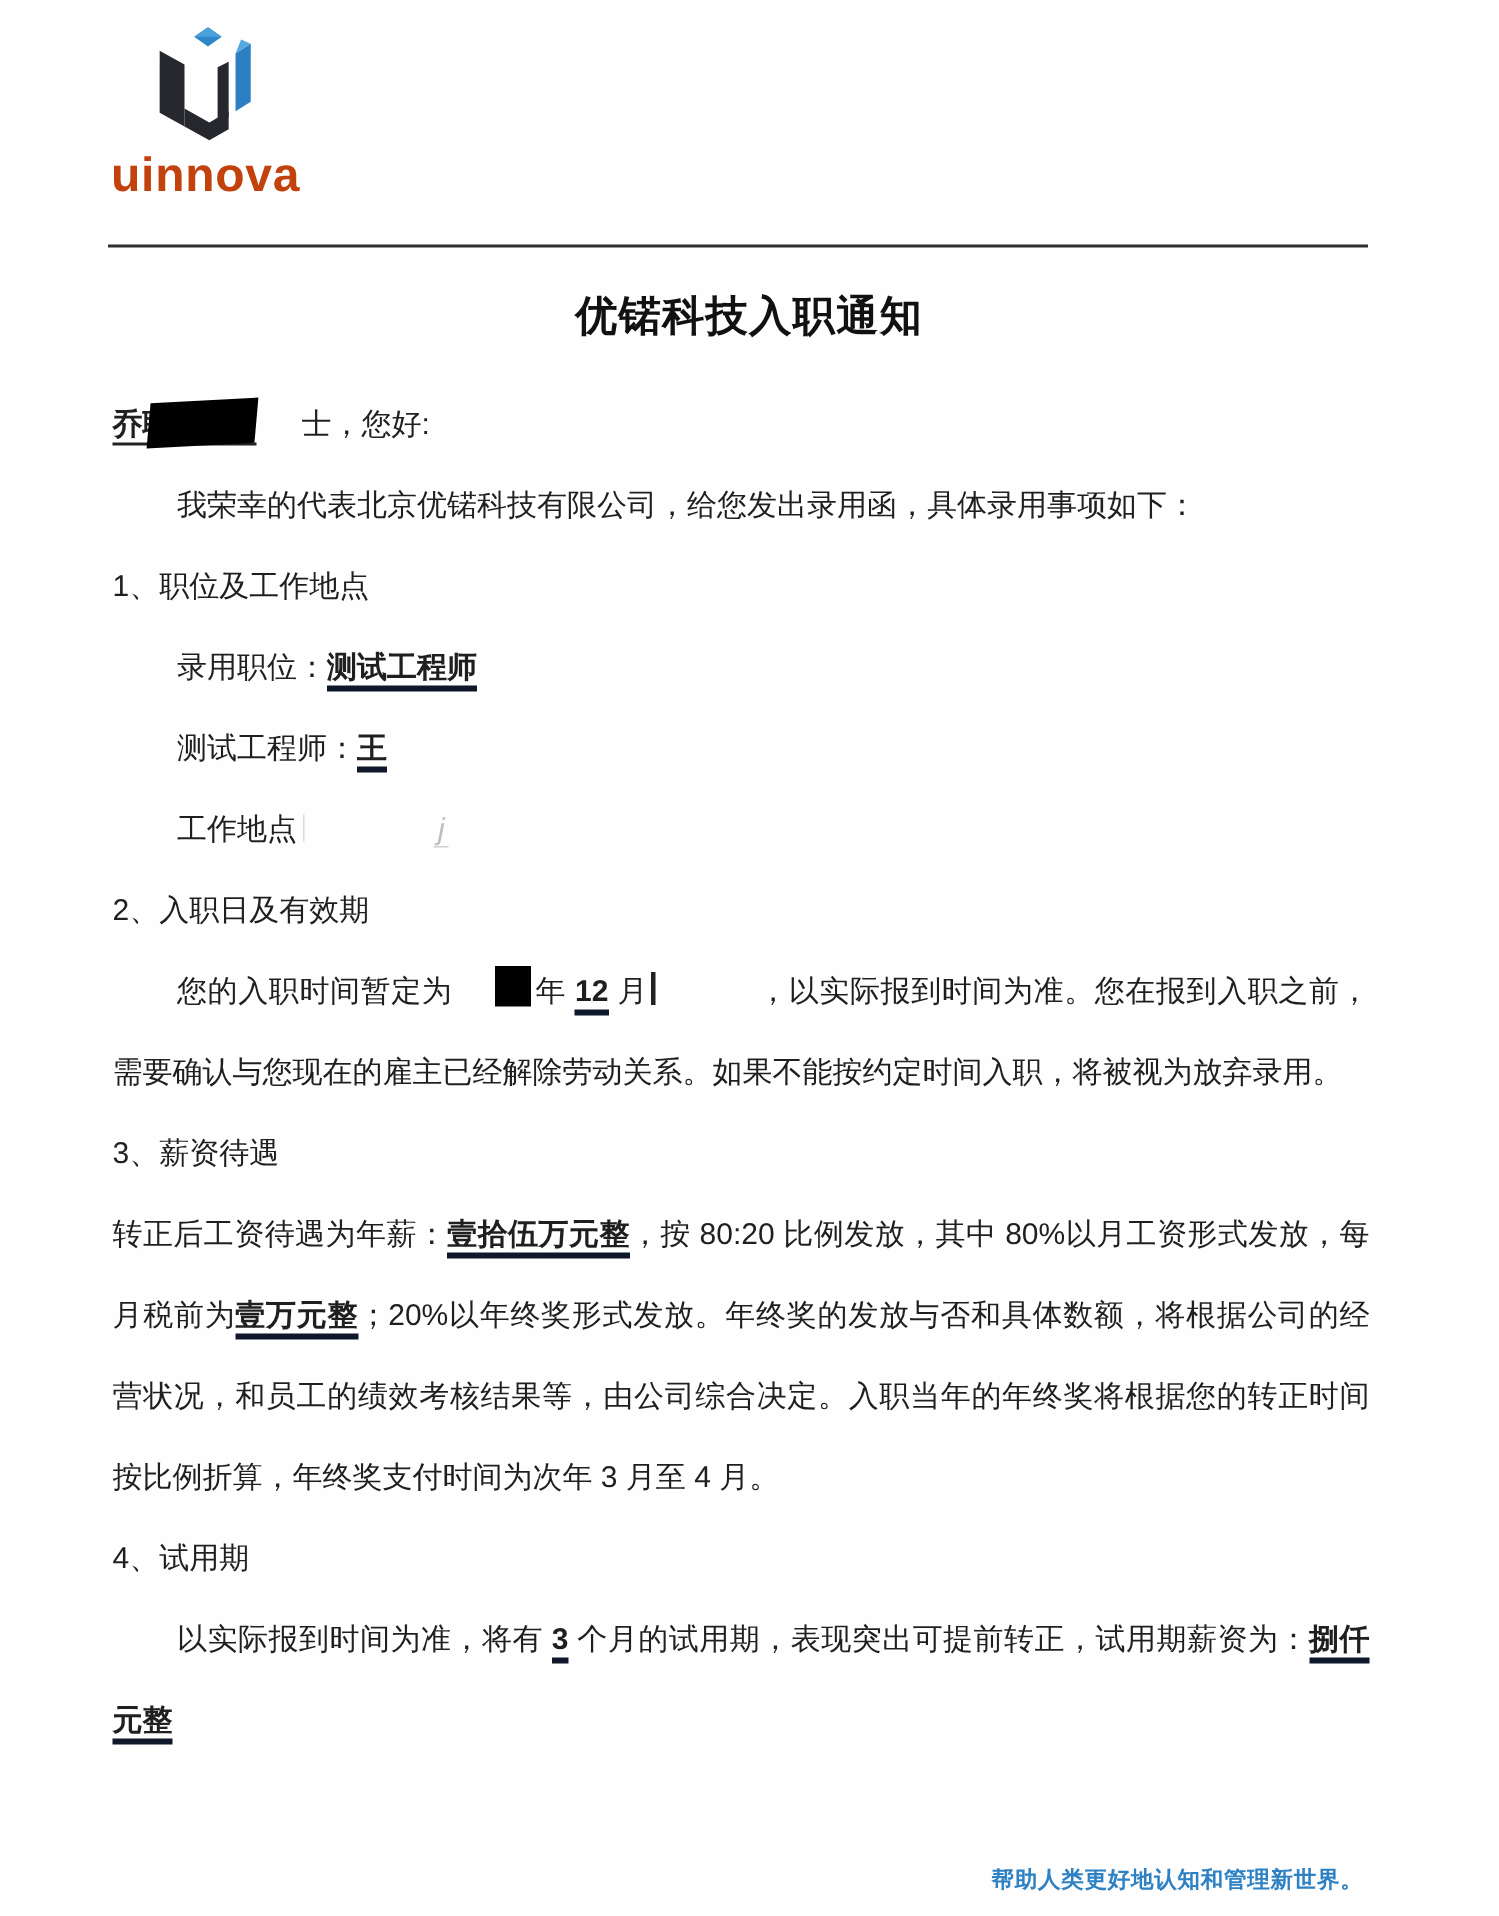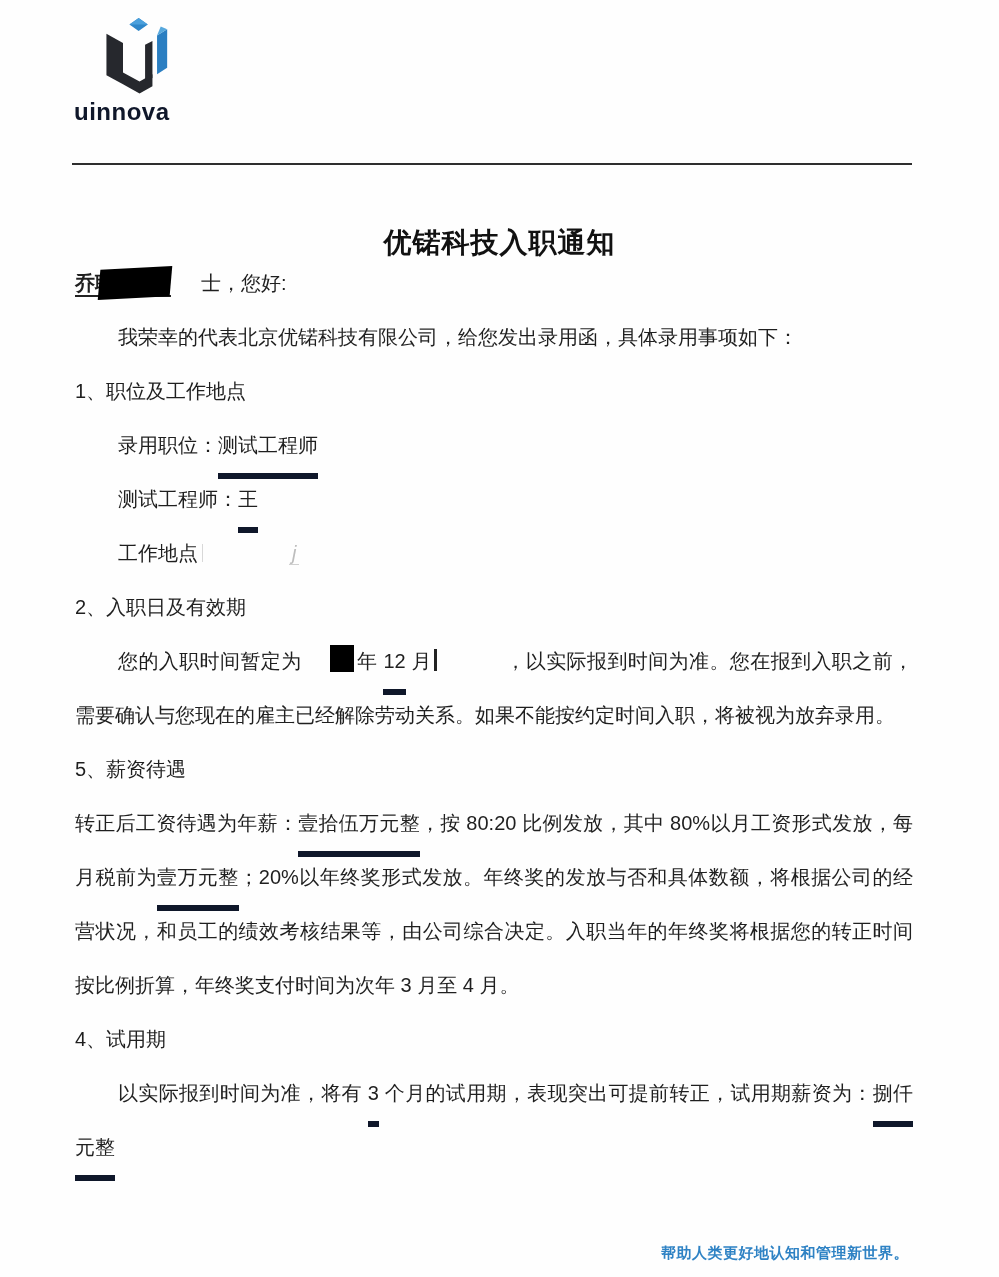--- a/index.html
+++ b/index.html
@@ -8,43 +8,42 @@
     width:999px;height:1277px;
     background:#fefefe;
     overflow:hidden;
     font-family:"Liberation Sans","DejaVu Sans",sans-serif;
     color:#1f1f1f;
   }
   
   .logo-icon{position:absolute;left:100px;top:8px;width:92px;height:92px;}
   .logo-text{
     position:absolute;left:74px;top:98px;
-    font-size:24px;font-weight:700;color:#0f172a;letter-spacing:0.5px;
+    font-size:32px;font-weight:700;color:#c2410c;letter-spacing:0.5px;
   }
   .header-rule{
     position:absolute;left:72px;top:163px;width:840px;height:0;
     border-top:2px solid #2e2e2e;
   }
   
   .doc-title{
     position:absolute;left:0;top:192px;width:999px;
     text-align:center;font-size:28px;font-weight:800;color:#111;
     letter-spacing:1px;
-    margin-top:32px;
   }
   
   .content{
     position:absolute;left:75px;top:256px;width:838px;
     font-size:20px;line-height:54px;letter-spacing:0;
   }
   .line{margin:0;}
   .para{margin:0;text-align:justify;}
   .indent{text-indent:43px;}
   .pad-indent{padding-left:43px;}
-  .bold-u{font-weight:400;border-bottom:6px solid #0f172a;padding-bottom:17px;}
+  .bold-u{font-weight:700;border-bottom:4px solid #0f172a;padding-bottom:1px;}
   .name-wrap{font-weight:700;border-bottom:2px solid #222;padding-bottom:1px;white-space:nowrap;}
   .redact-box{
     display:inline-block;width:72px;height:30px;background:#000;
     transform:rotate(-3deg) skewX(-8deg);
     vertical-align:-8px;margin-left:-16px;
   }
   .redact-sq{
     display:inline-block;width:24px;height:27px;background:#000;
     vertical-align:-4px;margin-right:3px;
   }
@@ -99,21 +98,21 @@
     <p class="line pad-indent"><span>录用职位：</span><span class="bold-u">测试工程师</span></p>
 
     <p class="line pad-indent"><span>测试工程师：</span><span class="bold-u">王</span></p>
 
     <p class="line pad-indent"><span>工作地点</span><span class="remnant-tick"></span><span class="remnant-j">j</span></p>
 
     <p class="line">2、入职日及有效期</p>
 
     <p class="para indent"><span>您的入职时间暂定为</span><span class="gap-sm"></span><span class="redact-sq"></span><span>年</span> <span class="bold-u">12</span> <span>月</span><span class="day-mark"></span><span class="gap-lg"></span><span>，以实际报到时间为准。您在报到入职之前，需要确认与您现在的雇主已经解除劳动关系。如果不能按约定时间入职，将被视为放弃录用。</span></p>
 
-    <p class="line">5、薪资待遇</p>
+    <p class="line">3、薪资待遇</p>
 
     <p class="para"><span>转正后工资待遇为年薪：</span><span class="bold-u">壹拾伍万元整</span><span>，按 80:20 比例发放，其中 80%以月工资形式发放，每月税前为</span><span class="bold-u">壹万元整</span><span>；20%以年终奖形式发放。年终奖的发放与否和具体数额，将根据公司的经营状况，和员工的绩效考核结果等，由公司综合决定。入职当年的年终奖将根据您的转正时间按比例折算，年终奖支付时间为次年 3 月至 4 月。</span></p>
 
     <p class="line">4、试用期</p>
 
     <p class="para indent"><span>以实际报到时间为准，将有 </span><span class="bold-u">3</span><span> 个月的试用期，表现突出可提前转正，试用期薪资为：</span><span class="bold-u">捌仟元整</span></p>
 
   </div>
 
   <div class="footer-slogan">帮助人类更好地认知和管理新世界。</div>

